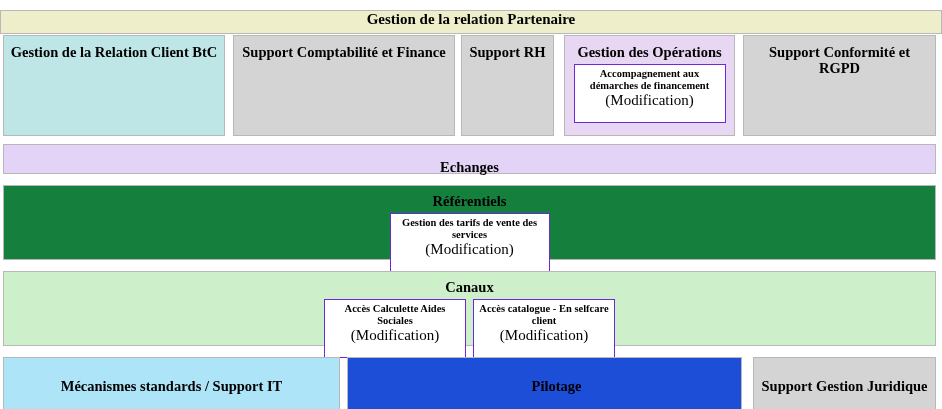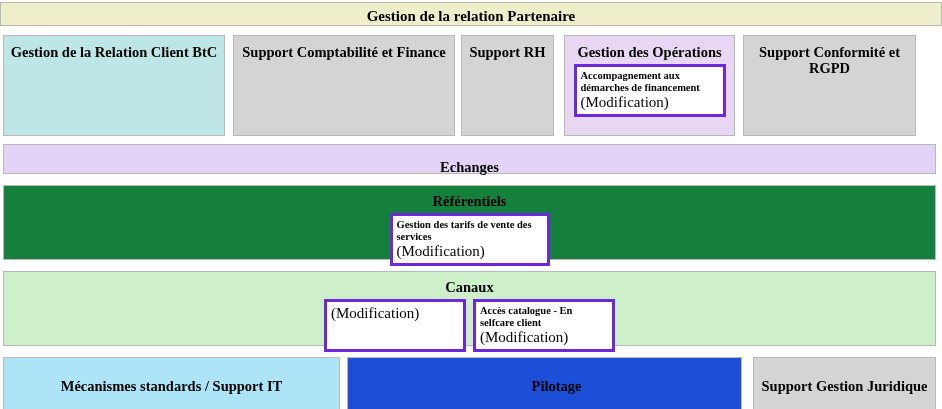--- a/index.html
+++ b/index.html
@@ -32,37 +32,37 @@
     font-weight: bold;
     text-align: center;
     line-height: 1.12;
     width: 100%;
     padding: 0 4px;
     box-sizing: border-box;
   }
   
   .banner {
     left: 0px;
-    top: 2px;
+    top: 10px;
     width: 942px;
     height: 24px;
     background: #efeecb;
-    justify-content: flex-end;
+    justify-content: flex-start;
   }
   .banner .title { font-size: 15px; }
 
   
   .row2 { top: 35px; height: 101px; padding-top: 8px; }
   .row2 .title { font-size: 14.5px; }
 
   .b-crc   { left: 3px;   width: 222px; background: #bfe6e6; }
   .b-compt { left: 233px; width: 222px; background: #d4d4d4; }
   .b-rh    { left: 461px; width: 93px;  background: #d4d4d4; }
   .b-ops   { left: 564px; width: 171px; background: #e7d7f2; }
-  .b-rgpd  { left: 743px; width: 173px; background: #d4d4d4; }
+  .b-rgpd  { left: 743px; width: 193px; background: #d4d4d4; }
 
   
   .band { left: 3px; width: 933px; padding-top: 7px; }
   .band .title { font-size: 14.5px; }
 
   .b-echanges { top: 144px; height: 30px; background: #e3d4f7; justify-content: center; padding-top: 16px; }
   .b-ref      { top: 185px; height: 75px; background: #15803d; }
   .b-canaux   { top: 271px; height: 75px; background: #cdf0cb; }
 
   
@@ -76,22 +76,23 @@
   .cards {
     display: flex;
     flex-direction: row;
     gap: 7px;
     margin-top: 4px;
     justify-content: center;
   }
   .card {
     box-sizing: border-box;
     background: #ffffff;
-    border: 3px solid #6d28d9;
-    padding: 3px 4px 3px 4px;
+    border: 1px solid #6d28d9;
+    padding: 3px 4px 13px 4px;
+    text-align: center;
     line-height: 1.14;
   }
   .card .card-name {
     display: block;
     font-weight: bold;
     font-size: 10.5px;
   }
   .card .card-state {
     display: block;
     font-weight: normal;
@@ -147,20 +148,21 @@
         <span class="card-name">Gestion des tarifs de vente des services</span>
         <span class="card-state">(Modification)</span>
       </div>
     </div>
   </div>
 
   <div class="blk band b-canaux">
     <span class="title">Canaux</span>
     <div class="cards">
       <div class="card card-w-can">
+        <span class="card-name">Accès Calculette Aides Sociales</span>
         <span class="card-state">(Modification)</span>
       </div>
       <div class="card card-w-can">
         <span class="card-name">Accès catalogue - En selfcare client</span>
         <span class="card-state">(Modification)</span>
       </div>
     </div>
   </div>
 
   <div class="blk row4 b-meca">

